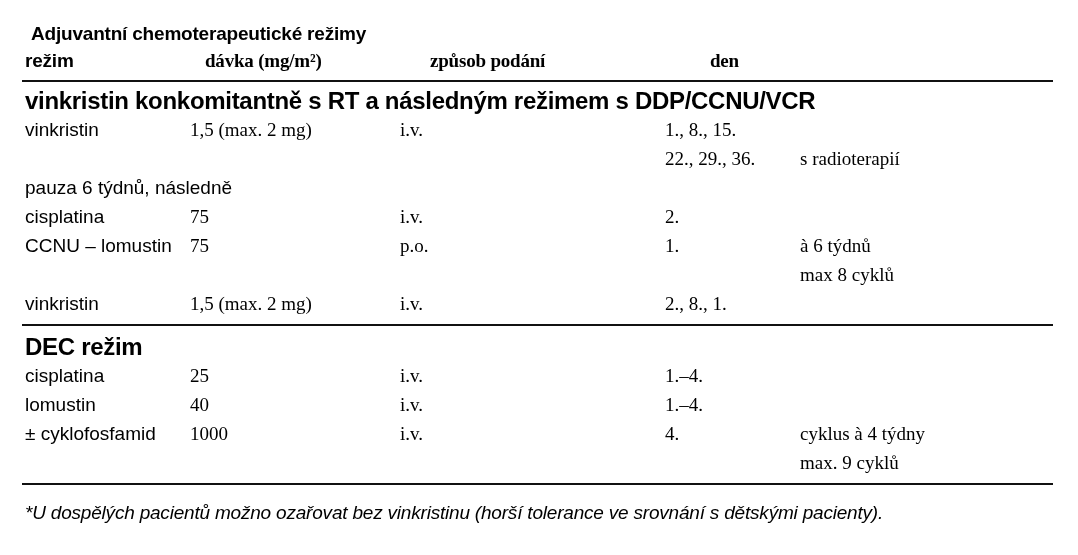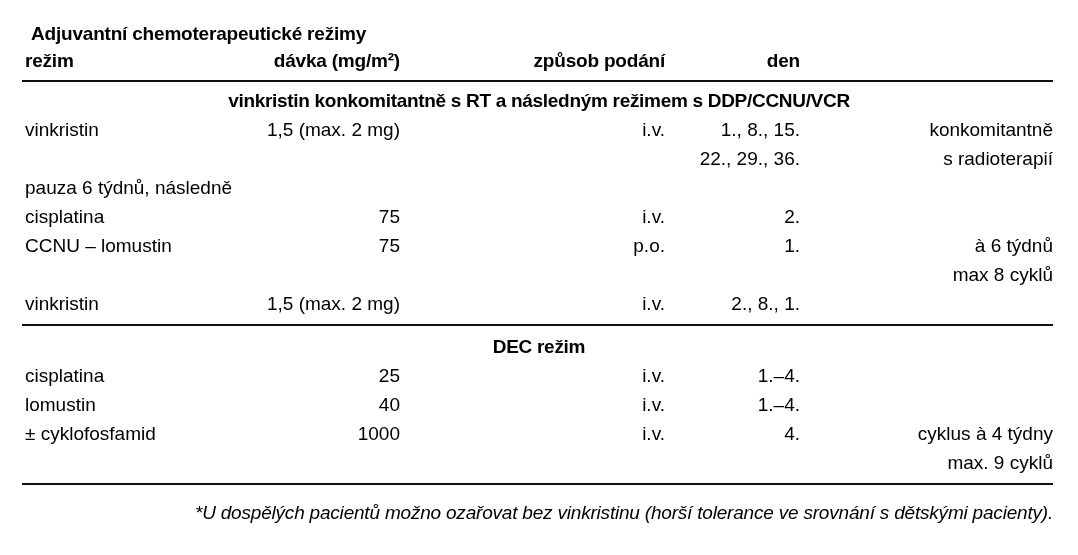--- a/index.html
+++ b/index.html
@@ -20,53 +20,51 @@
     margin-left: 6px;
   }
 
   .grid-row {
     display: grid;
     grid-template-columns: 165px 210px 265px 135px 253px;
     font-size: 19px;
     line-height: 29px;
     min-height: 29px;
   }
-  .header-row { font-weight: bold; line-height: 28px; min-height: 28px; letter-spacing: -0.2px; }
+  .header-row { font-weight: bold; line-height: 28px; min-height: 28px; letter-spacing: -0.2px; gap: 15px; }
 
   .c { white-space: nowrap; }
   .c0 { text-align: left; }
-  .c1, .c2, .c3, .c4 { text-align: right; }
+  .c1, .c2, .c3, .c4 { text-align: left; font-family: Liberation Serif, serif; }
 
   .rule {
     border: none;
     border-top: 2px solid #111111;
     margin: 5px 0 4px -3px;
     width: 1031px;
     height: 0;
   }
   .rule.mid { margin-top: 6px; margin-bottom: 6px; }
 
   .section-row {
     font-weight: bold;
-    font-size: 19px;
+    font-size: 24px;
     line-height: 29px;
     min-height: 29px;
     letter-spacing: -0.3px;
     white-space: nowrap;
-    text-align: center;
   }
 
   .footnote {
     font-style: italic;
     font-size: 19px;
     line-height: 24px;
     margin-top: 16px;
     letter-spacing: -0.2px;
     white-space: nowrap;
-    text-align: right;
   }
 </style>
 </head>
 <body>
 
 <div class="page">
 
   <div class="title">Adjuvantní chemoterapeutické režimy</div>
 
   <div class="grid-row header-row">
@@ -78,21 +76,20 @@
 
   <div class="rule"></div>
 
   <div class="section-row">vinkristin konkomitantně s RT a následným režimem s DDP/CCNU/VCR</div>
 
   <div class="grid-row">
     <div class="c c0">vinkristin</div>
     <div class="c c1">1,5 (max. 2 mg)</div>
     <div class="c c2">i.v.</div>
     <div class="c c3">1., 8., 15.</div>
-    <div class="c c4">konkomitantně</div>
   </div>
 
   <div class="grid-row">
     <div class="c c0"></div>
     <div class="c c1"></div>
     <div class="c c2"></div>
     <div class="c c3">22., 29., 36.</div>
     <div class="c c4">s radioterapií</div>
   </div>
 

